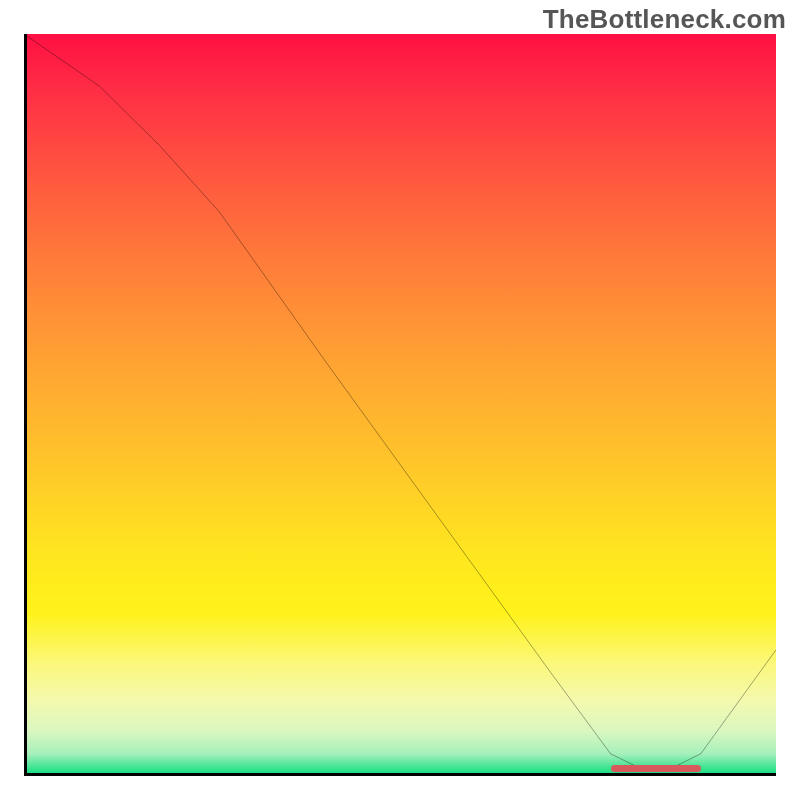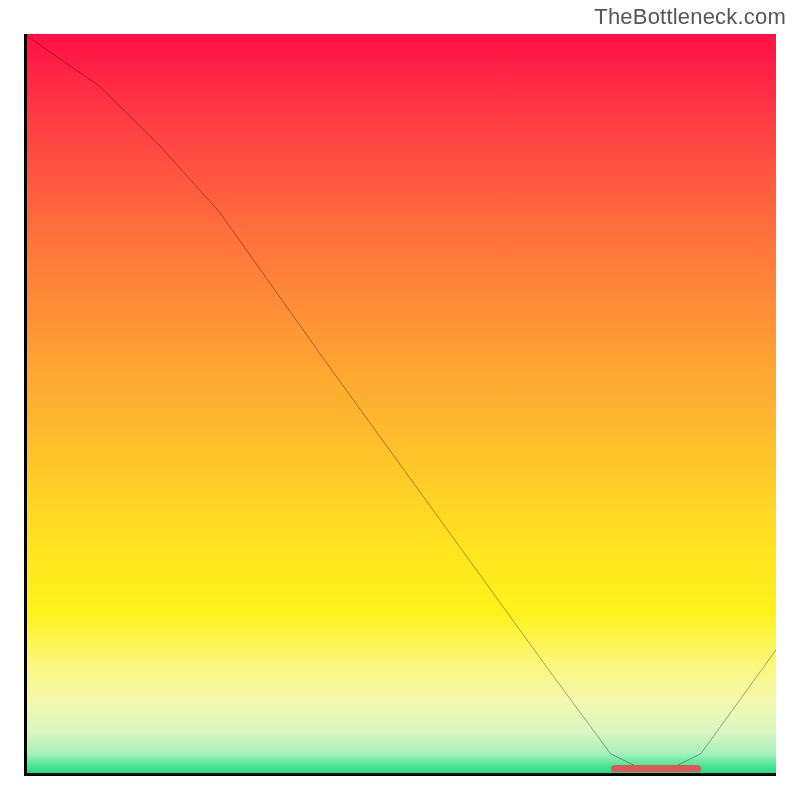--- a/index.html
+++ b/index.html
@@ -13,22 +13,22 @@
   }
   .frame {
     position: relative;
     width: 800px;
     height: 800px;
   }
   .watermark {
     position: absolute;
     top: 4px;
     right: 14px;
-    font-size: 22px;
-    font-weight: 400;
+    font-size: 26px;
+    font-weight: 700;
     color: #565656;
     letter-spacing: 0.2px;
   }
   .plot-area {
     position: absolute;
     left: 24px;
     top: 34px;
     width: 752px;
     height: 742px;
     box-sizing: border-box;

